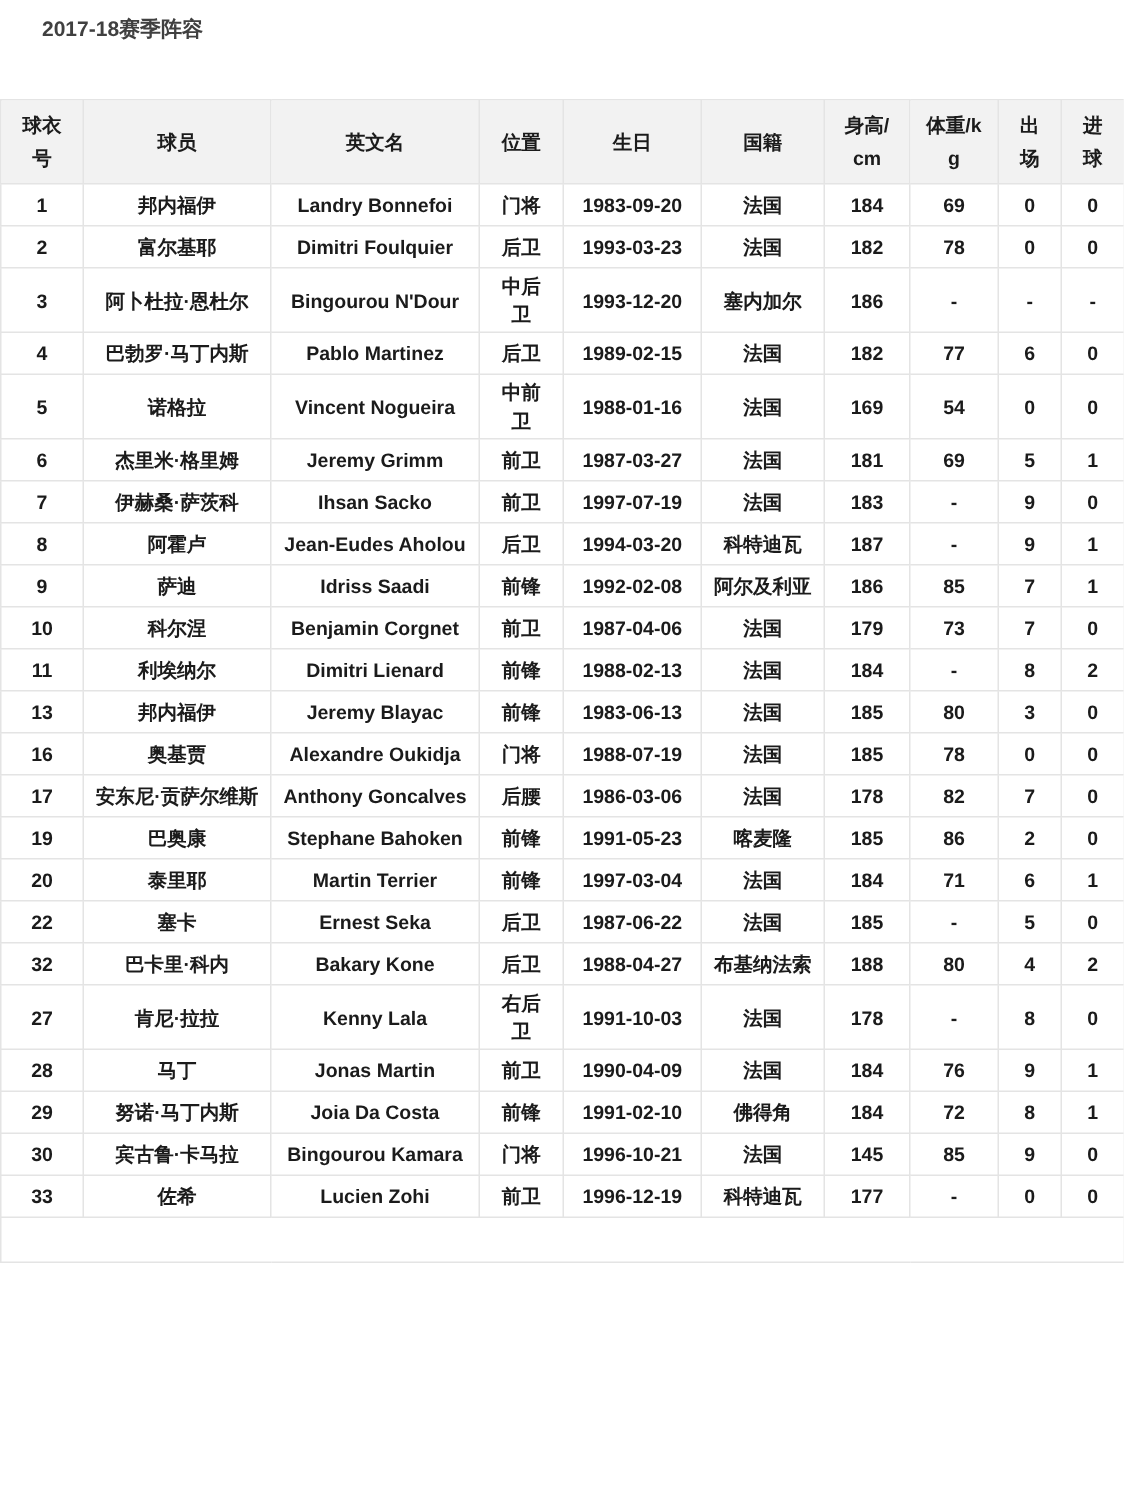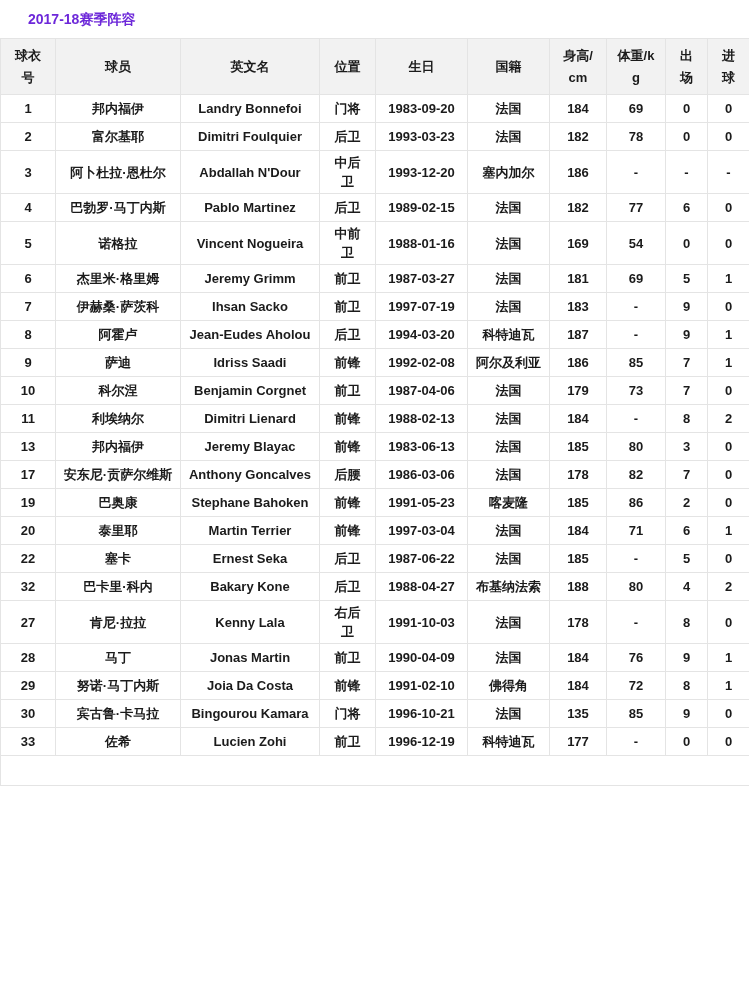--- a/index.html
+++ b/index.html
@@ -10,26 +10,27 @@
     width: 749px;
     height: 995px;
     font-family: "Liberation Sans", "DejaVu Sans", sans-serif;
     color: #1b1b1b;
     overflow: hidden;
   }
   .page-title {
     font-size: 14px;
     font-weight: bold;
     padding: 11px 0 9px 28px;
-    color: #6d28d9;
+    color: #404040;
   }
   table.squad-table {
     border-collapse: collapse;
     width: 749px;
     table-layout: fixed;
+    margin-top: 28px;
   }
   .squad-table th,
   .squad-table td {
     border: 1px solid #e4e4e4;
     font-size: 13px;
     font-weight: bold;
     text-align: center;
     vertical-align: middle;
     overflow: hidden;
   }
@@ -112,21 +113,21 @@
         <td>1993-03-23</td>
         <td>法国</td>
         <td>182</td>
         <td>78</td>
         <td>0</td>
         <td>0</td>
       </tr>
       <tr>
         <td>3</td>
         <td>阿卜杜拉·恩杜尔</td>
-        <td>Abdallah N'Dour</td>
+        <td>Bingourou N'Dour</td>
         <td class="pos">中后卫</td>
         <td>1993-12-20</td>
         <td>塞内加尔</td>
         <td>186</td>
         <td>-</td>
         <td>-</td>
         <td>-</td>
       </tr>
       <tr>
         <td>4</td>
@@ -227,20 +228,32 @@
       <tr>
         <td>13</td>
         <td>邦内福伊</td>
         <td>Jeremy Blayac</td>
         <td class="pos">前锋</td>
         <td>1983-06-13</td>
         <td>法国</td>
         <td>185</td>
         <td>80</td>
         <td>3</td>
+        <td>0</td>
+      </tr>
+      <tr>
+        <td>16</td>
+        <td>奥基贾</td>
+        <td>Alexandre Oukidja</td>
+        <td class="pos">门将</td>
+        <td>1988-07-19</td>
+        <td>法国</td>
+        <td>185</td>
+        <td>78</td>
+        <td>0</td>
         <td>0</td>
       </tr>
       <tr>
         <td>17</td>
         <td>安东尼·贡萨尔维斯</td>
         <td>Anthony Goncalves</td>
         <td class="pos">后腰</td>
         <td>1986-03-06</td>
         <td>法国</td>
         <td>178</td>
@@ -332,21 +345,21 @@
         <td>8</td>
         <td>1</td>
       </tr>
       <tr>
         <td>30</td>
         <td>宾古鲁·卡马拉</td>
         <td>Bingourou Kamara</td>
         <td class="pos">门将</td>
         <td>1996-10-21</td>
         <td>法国</td>
-        <td>135</td>
+        <td>145</td>
         <td>85</td>
         <td>9</td>
         <td>0</td>
       </tr>
       <tr>
         <td>33</td>
         <td>佐希</td>
         <td>Lucien Zohi</td>
         <td class="pos">前卫</td>
         <td>1996-12-19</td>

